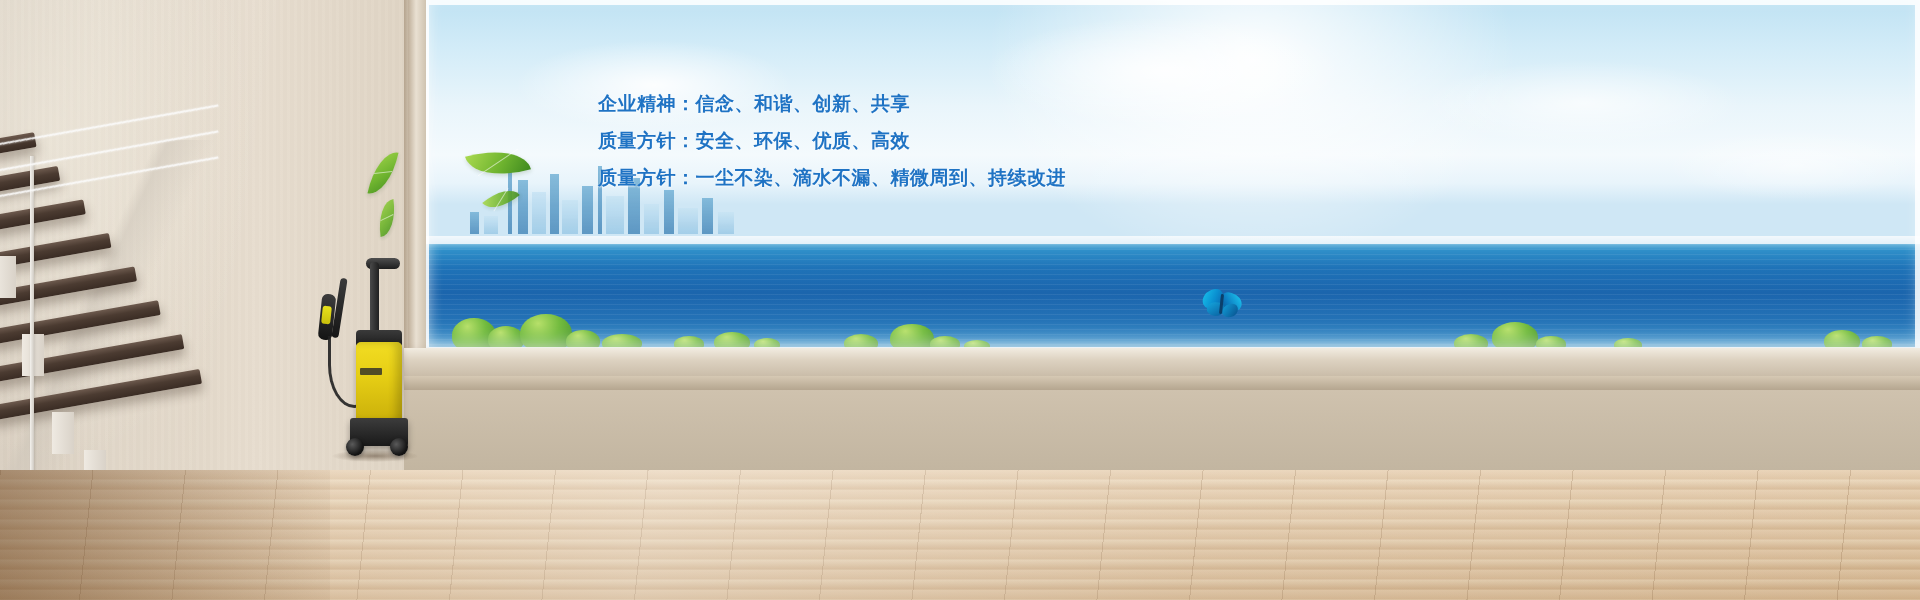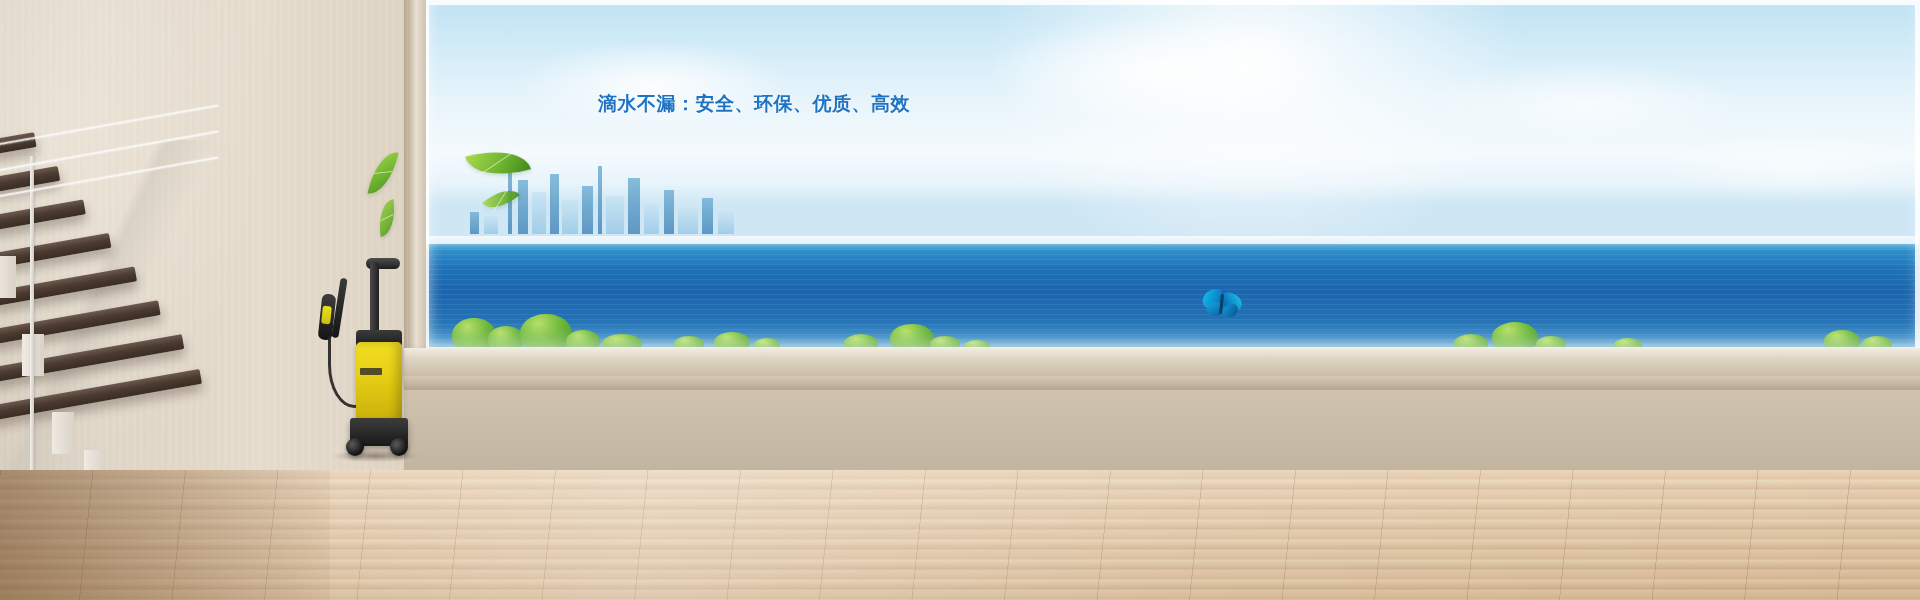--- a/index.html
+++ b/index.html
@@ -365,16 +365,18 @@
     <div class="pw-hose"></div>
     <div class="pw-top"></div>
     <div class="pw-body"></div>
     <div class="pw-body-label"></div>
     <div class="pw-base"></div>
     <div class="pw-wheel w1"></div>
     <div class="pw-wheel w2"></div>
   </div>
 
   <div class="culture-text">
-    <div class="culture-line">滴水不漏：安全、环保、优质、高效</div>
+    <div class="culture-line">企业精神：信念、和谐、创新、共享</div>
+    <div class="culture-line">质量方针：安全、环保、优质、高效</div>
+    <div class="culture-line">质量方针：一尘不染、滴水不漏、精微周到、持续改进</div>
   </div>
 
 </div>
 
 </body></html>

